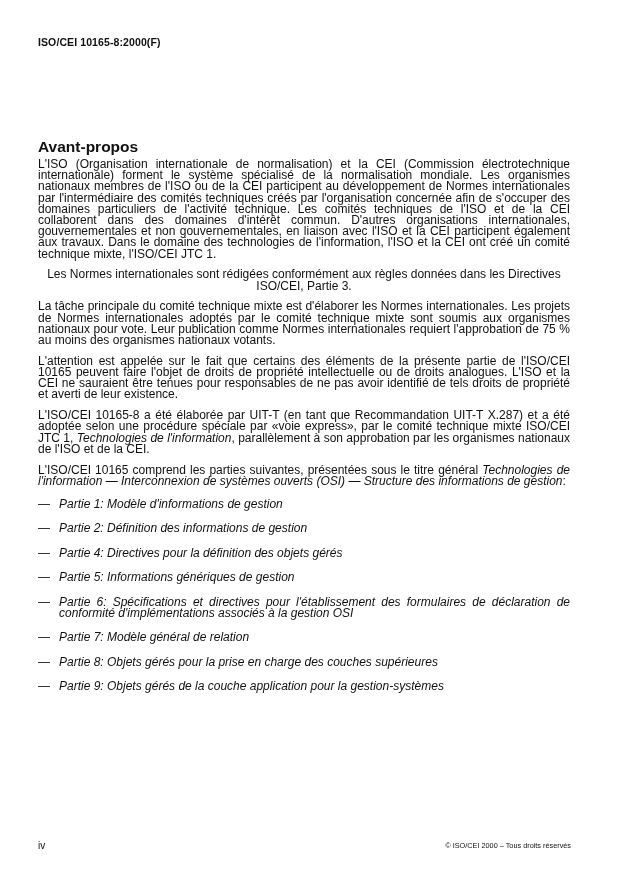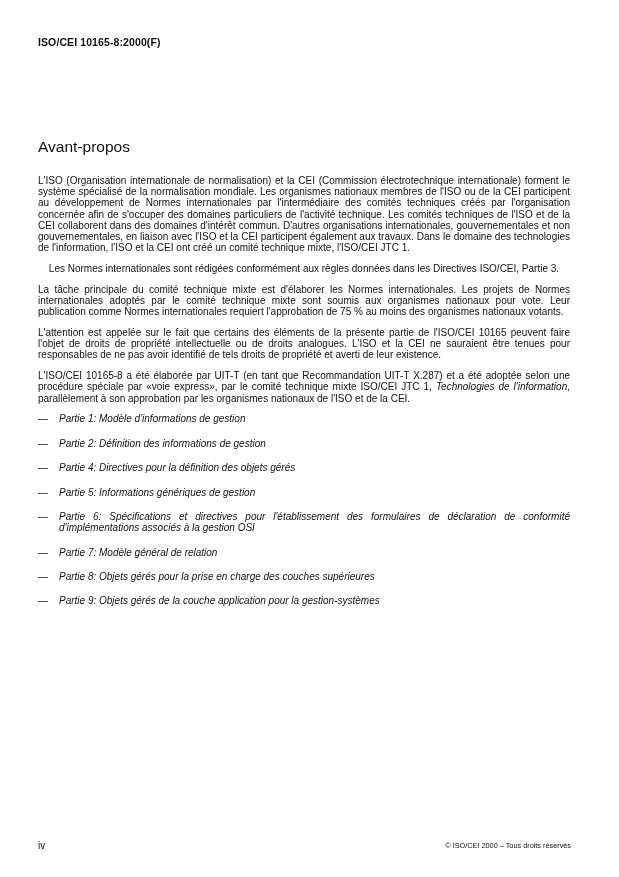--- a/index.html
+++ b/index.html
@@ -1,20 +1,20 @@
 <!DOCTYPE html>
 <html><head>
 <meta charset="utf-8">
 <style>
   html, body { margin: 0; padding: 0; background: #ffffff; }
   body { width: 619px; height: 877px; position: relative; overflow: hidden;
          font-family: "Liberation Sans", sans-serif; color: #111; }
   .hdr { position: absolute; left: 38px; top: 36px; font-size: 10.5px; font-weight: bold; letter-spacing: 0.1px; }
-  .title { position: absolute; left: 38px; top: 138px; font-size: 15.5px; font-weight: normal; margin: 0; }
-  .body { position: absolute; left: 38px; top: 175px; width: 532px; font-size: 10px; line-height: 11.2px; }
+  .title { position: absolute; left: 38px; top: 138px; font-size: 15.5px; font-weight: bold; margin: 0; }
+  .body { position: absolute; left: 38px; top: 159px; width: 532px; font-size: 12px; line-height: 11.2px; }
   .body p { margin: 0 0 9.6px 0; text-align: justify; }
   .body p.nj { text-align: center; }
   .li { display: flex; margin: 0 0 13.2px 0; font-style: italic; text-align: justify; }
   .li .dash { width: 21px; flex: 0 0 21px; font-style: normal; }
   .li .txt { flex: 1; text-align: justify; }
   .li.two { margin-bottom: 13.2px; }
   em { font-style: italic; margin-top: 12px; }
   .ftr-l { position: absolute; left: 38px; top: 840px; font-size: 10px; }
   .ftr-r { position: absolute; right: 48px; top: 841px; font-size: 7.3px; padding-left: 12px; }
 </style>
@@ -24,20 +24,21 @@
 <div class="hdr">ISO/CEI 10165-8:2000(F)</div>
 
 <h1 class="title">Avant-propos</h1>
 
 <div class="body">
   <p>L'ISO (Organisation internationale de normalisation) et la CEI (Commission électrotechnique internationale) forment le système spécialisé de la normalisation mondiale. Les organismes nationaux membres de l'ISO ou de la CEI participent au développement de Normes internationales par l'intermédiaire des comités techniques créés par l'organisation concernée afin de s'occuper des domaines particuliers de l'activité technique. Les comités techniques de l'ISO et de la CEI collaborent dans des domaines d'intérêt commun. D'autres organisations internationales, gouvernementales et non gouvernementales, en liaison avec l'ISO et la CEI participent également aux travaux. Dans le domaine des technologies de l'information, l'ISO et la CEI ont créé un comité technique mixte, l'ISO/CEI JTC 1.</p>
   <p class="nj">Les Normes internationales sont rédigées conformément aux règles données dans les Directives ISO/CEI, Partie 3.</p>
   <p>La tâche principale du comité technique mixte est d'élaborer les Normes internationales. Les projets de Normes internationales adoptés par le comité technique mixte sont soumis aux organismes nationaux pour vote. Leur publication comme Normes internationales requiert l'approbation de 75 % au moins des organismes nationaux votants.</p>
   <p>L'attention est appelée sur le fait que certains des éléments de la présente partie de l'ISO/CEI 10165 peuvent faire l'objet de droits de propriété intellectuelle ou de droits analogues. L'ISO et la CEI ne sauraient être tenues pour responsables de ne pas avoir identifié de tels droits de propriété et averti de leur existence.</p>
   <p><span>L'ISO/CEI 10165-8 a été élaborée par UIT-T (en tant que Recommandation UIT-T X.287) et a été adoptée selon une procédure spéciale par «voie express», par le comité technique mixte ISO/CEI JTC 1, </span><em>Technologies de l'information</em><span>, parallèlement à son approbation par les organismes nationaux de l'ISO et de la CEI.</span></p>
+  <p style="margin-bottom:12px;"><span>L'ISO/CEI 10165 comprend les parties suivantes, présentées sous le titre général </span><em>Technologies de l'information — Interconnexion de systèmes ouverts (OSI) — Structure des informations de gestion</em><span>:</span></p>
 
   <div class="li">
       <span class="dash">—</span>
       <span class="txt">Partie 1: Modèle d'informations de gestion</span>
     </div>
   <div class="li">
       <span class="dash">—</span>
       <span class="txt">Partie 2: Définition des informations de gestion</span>
     </div>
   <div class="li">

